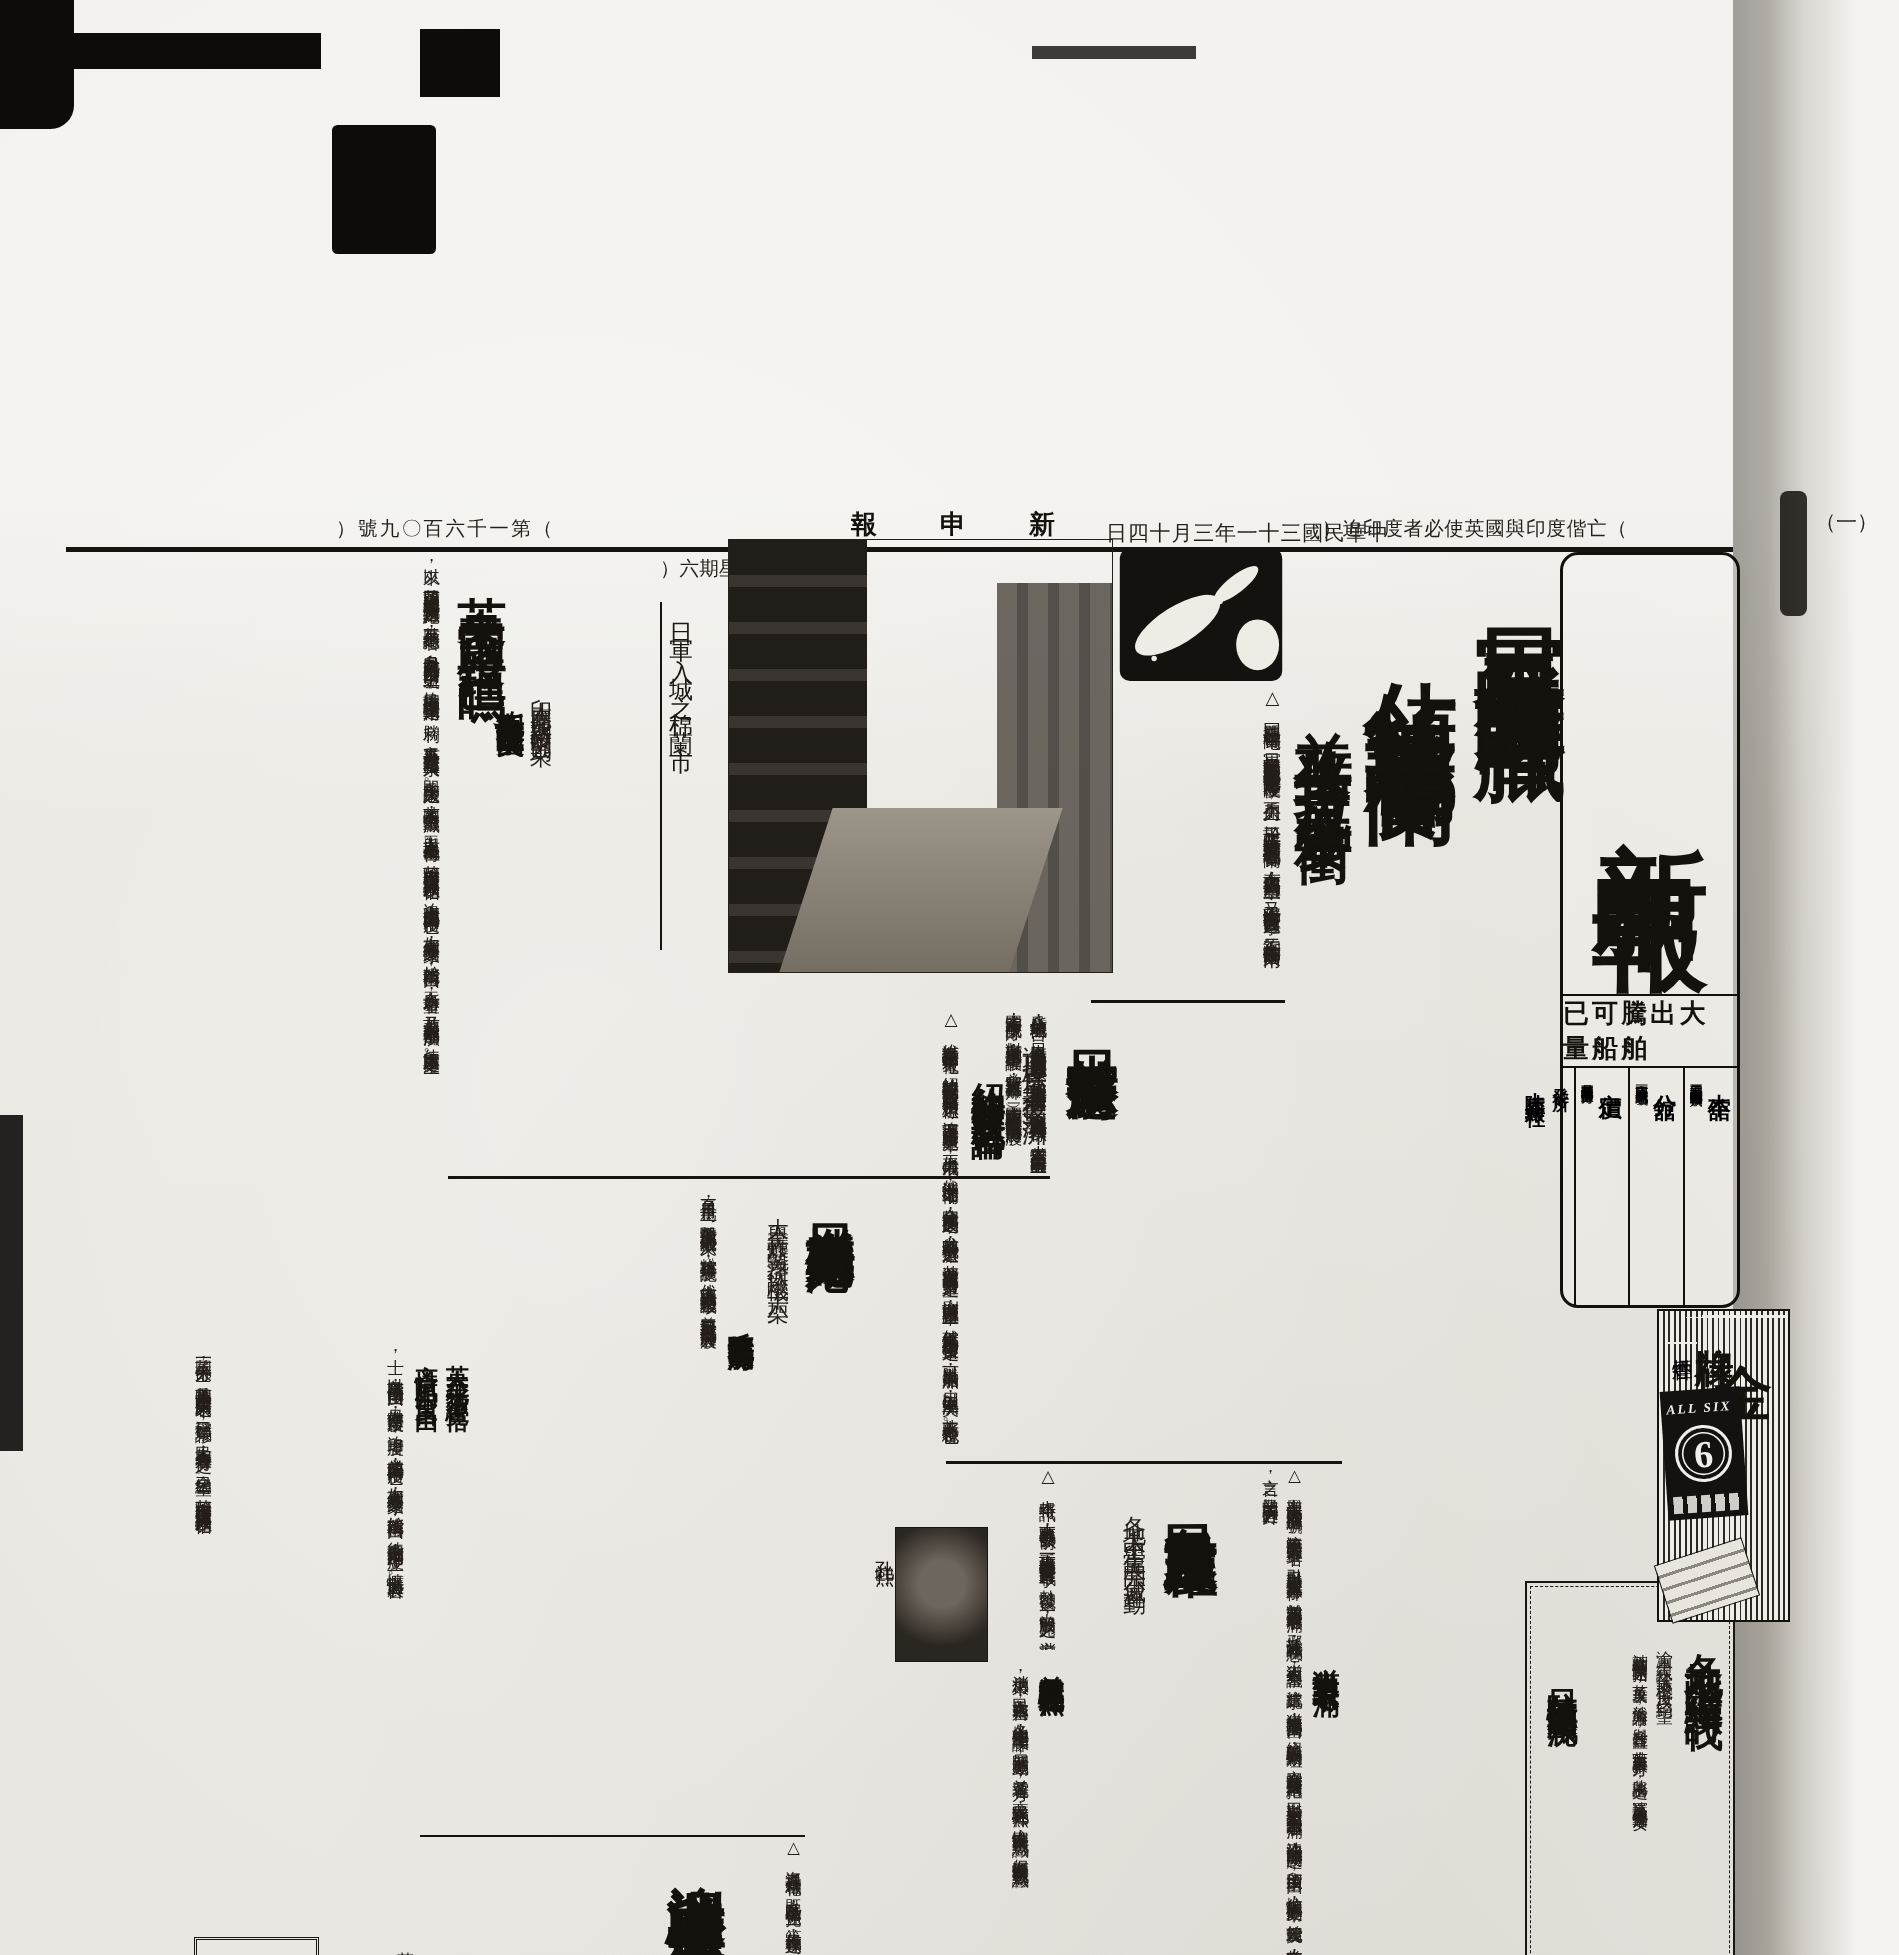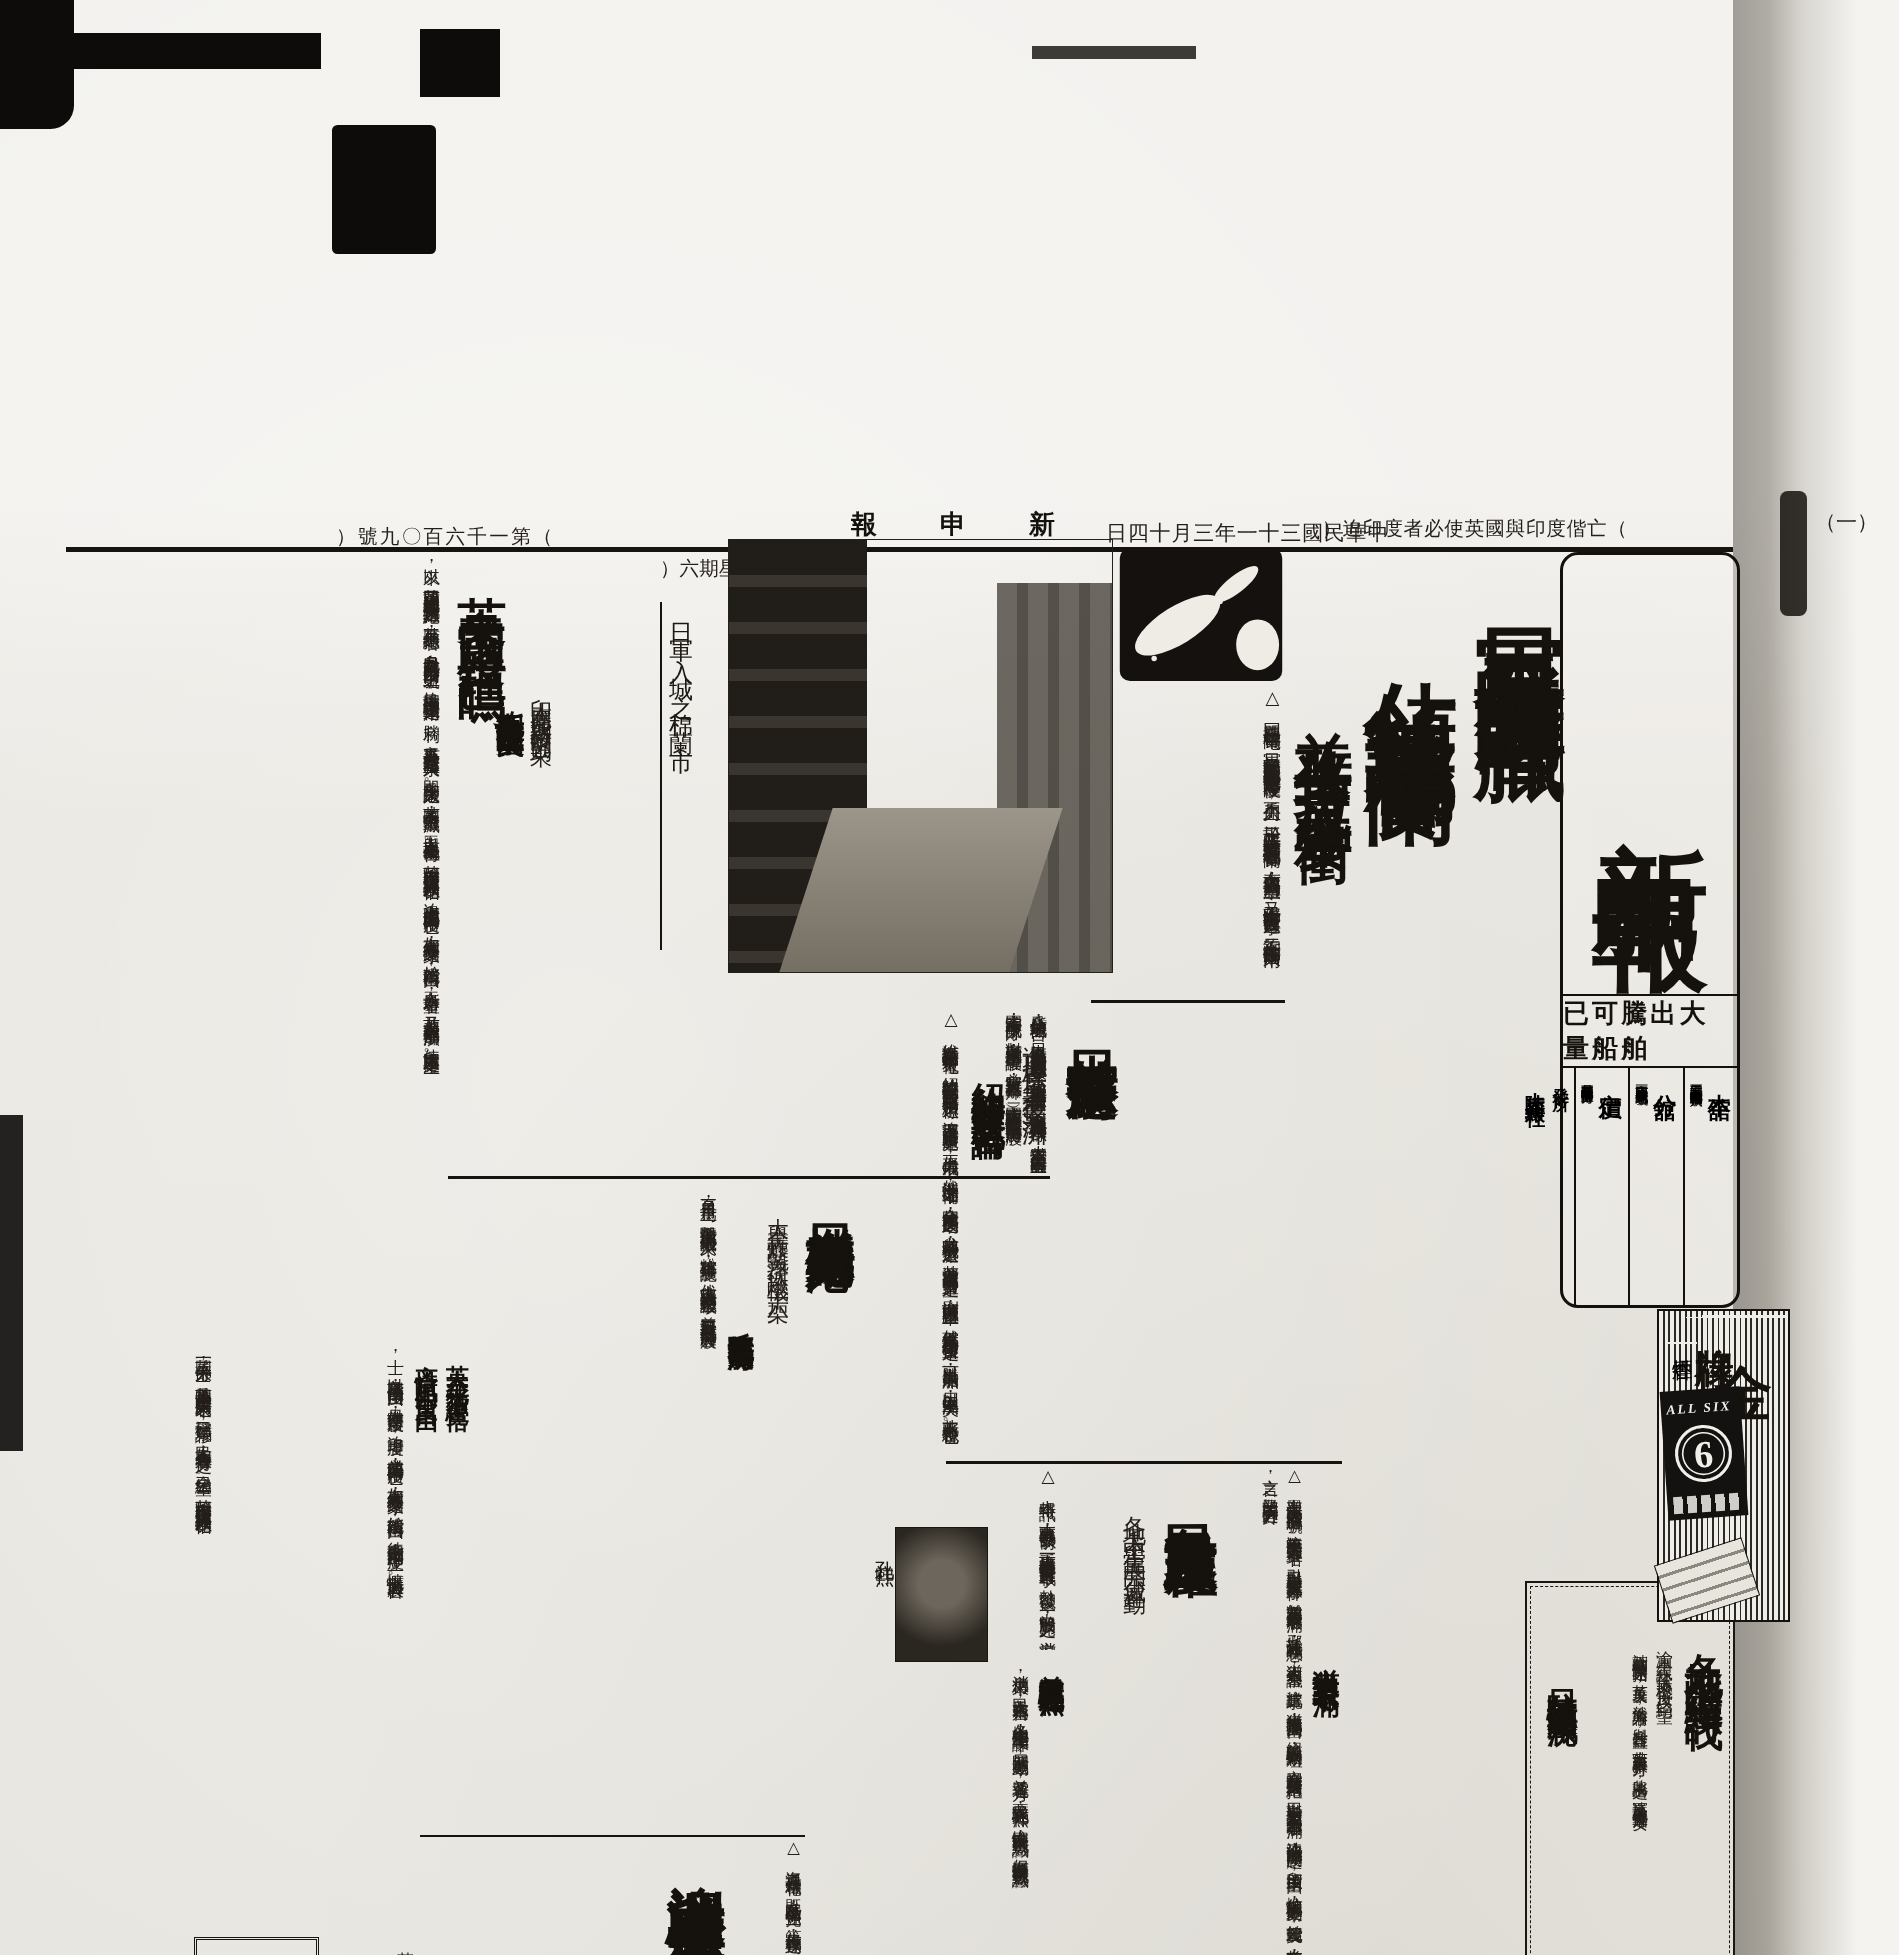--- a/index.html
+++ b/index.html
@@ -89,21 +89,21 @@
   <div id="crease">
     <div class="streak"></div>
 
   </div>
 
   <div class="blk" style="left:1815px;top:508px;font-size:21px;">（一）</div>
   <div class="blk" style="left:1322px;top:515px;font-size:19.6px;letter-spacing:0.8px;">）迫印度者必使英國與印度偕亡（</div>
   <div class="blk" style="left:1106px;top:512px;font-size:21px;letter-spacing:0.8px;margin-top:7px;">日四十月三年一十三國民華中</div>
   <div class="blk head" style="left:851px;top:507px;font-size:26px;letter-spacing:63px;">報申新</div>
   <div class="blk" style="left:660px;top:515px;font-size:19.6px;margin-top:40px;">）六期星（</div>
-  <div class="blk" style="left:336px;top:515px;font-size:19.6px;letter-spacing:2.3px;margin-top:8px;">）號九〇百六千一第（</div>
+  <div class="blk" style="left:336px;top:515px;font-size:19.6px;letter-spacing:2.3px;">）號九〇百六千一第（</div>
   <div class="hline" style="left:66px;top:547px;width:1667px;height:4.7px;"></div>
 
   <div id="masthead">
     <div class="title-area">
         <div class="v head" style="font-size:117px;letter-spacing:20.3px;">新申報</div>
       </div>
     <div class="banner head" style="font-size:26px;letter-spacing:3.1px;">已可騰出大量船舶</div>
     <div class="info">
       <div class="cell">
         <div class="v lbl">本舘</div>

